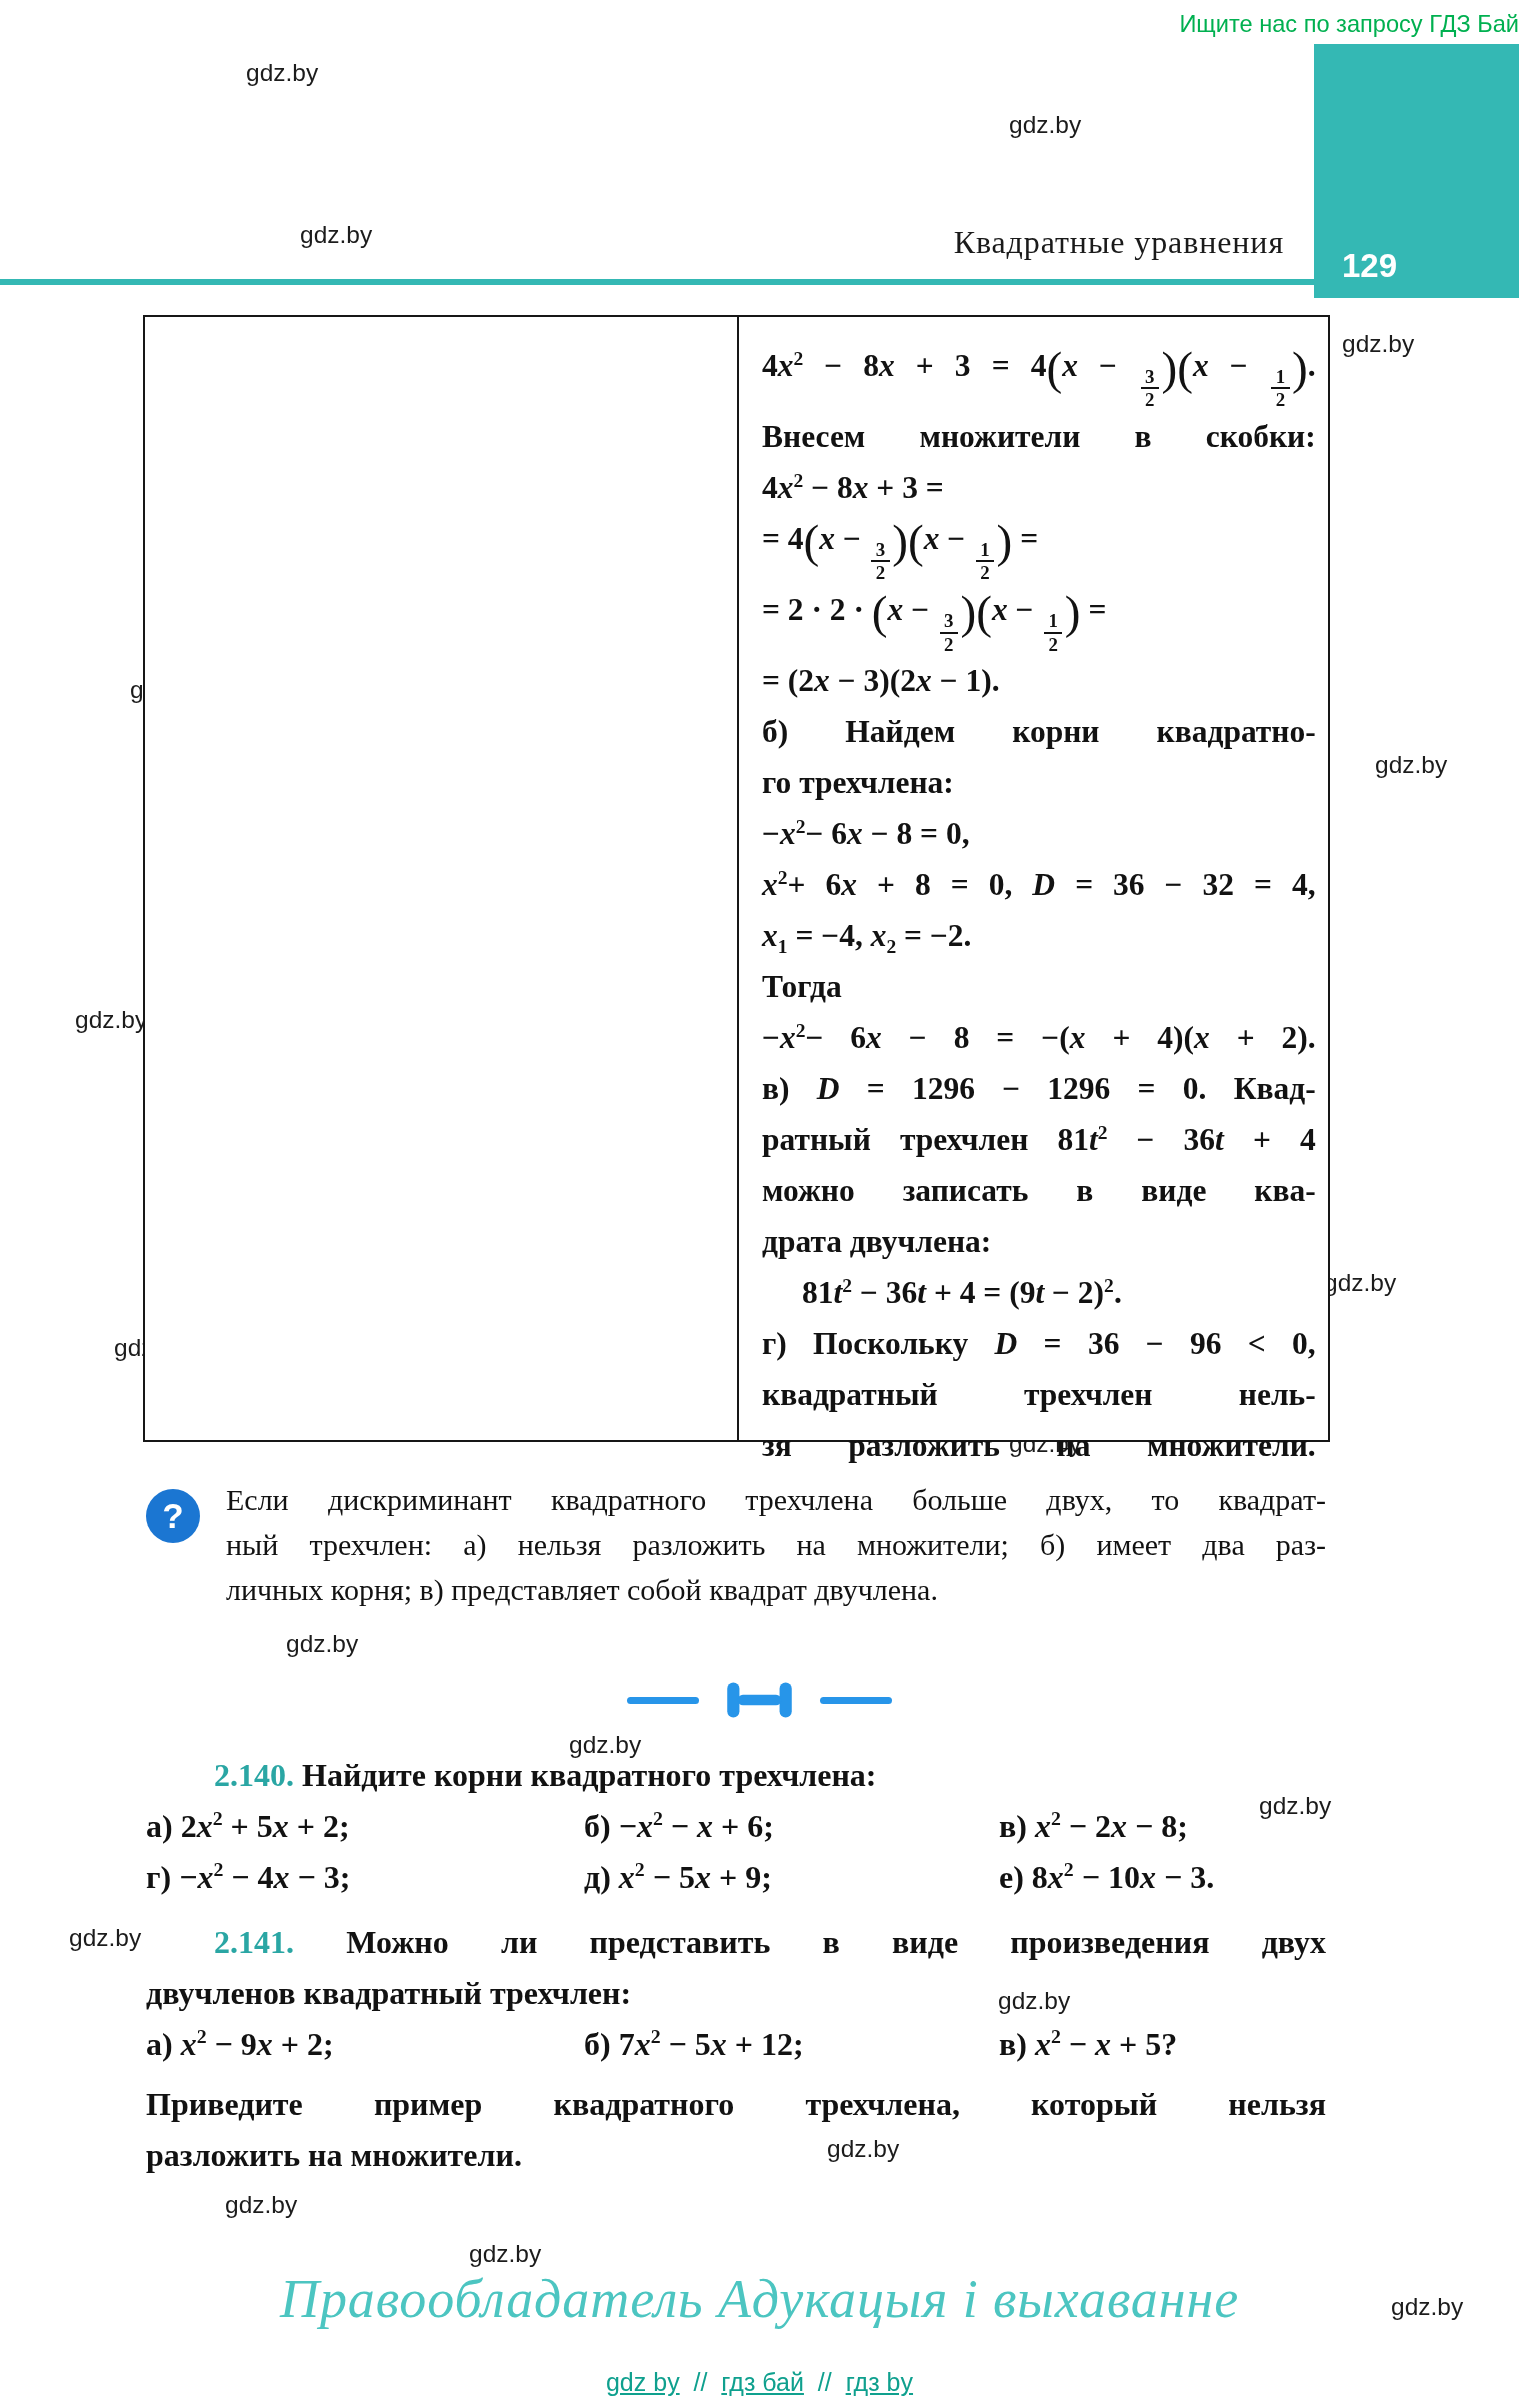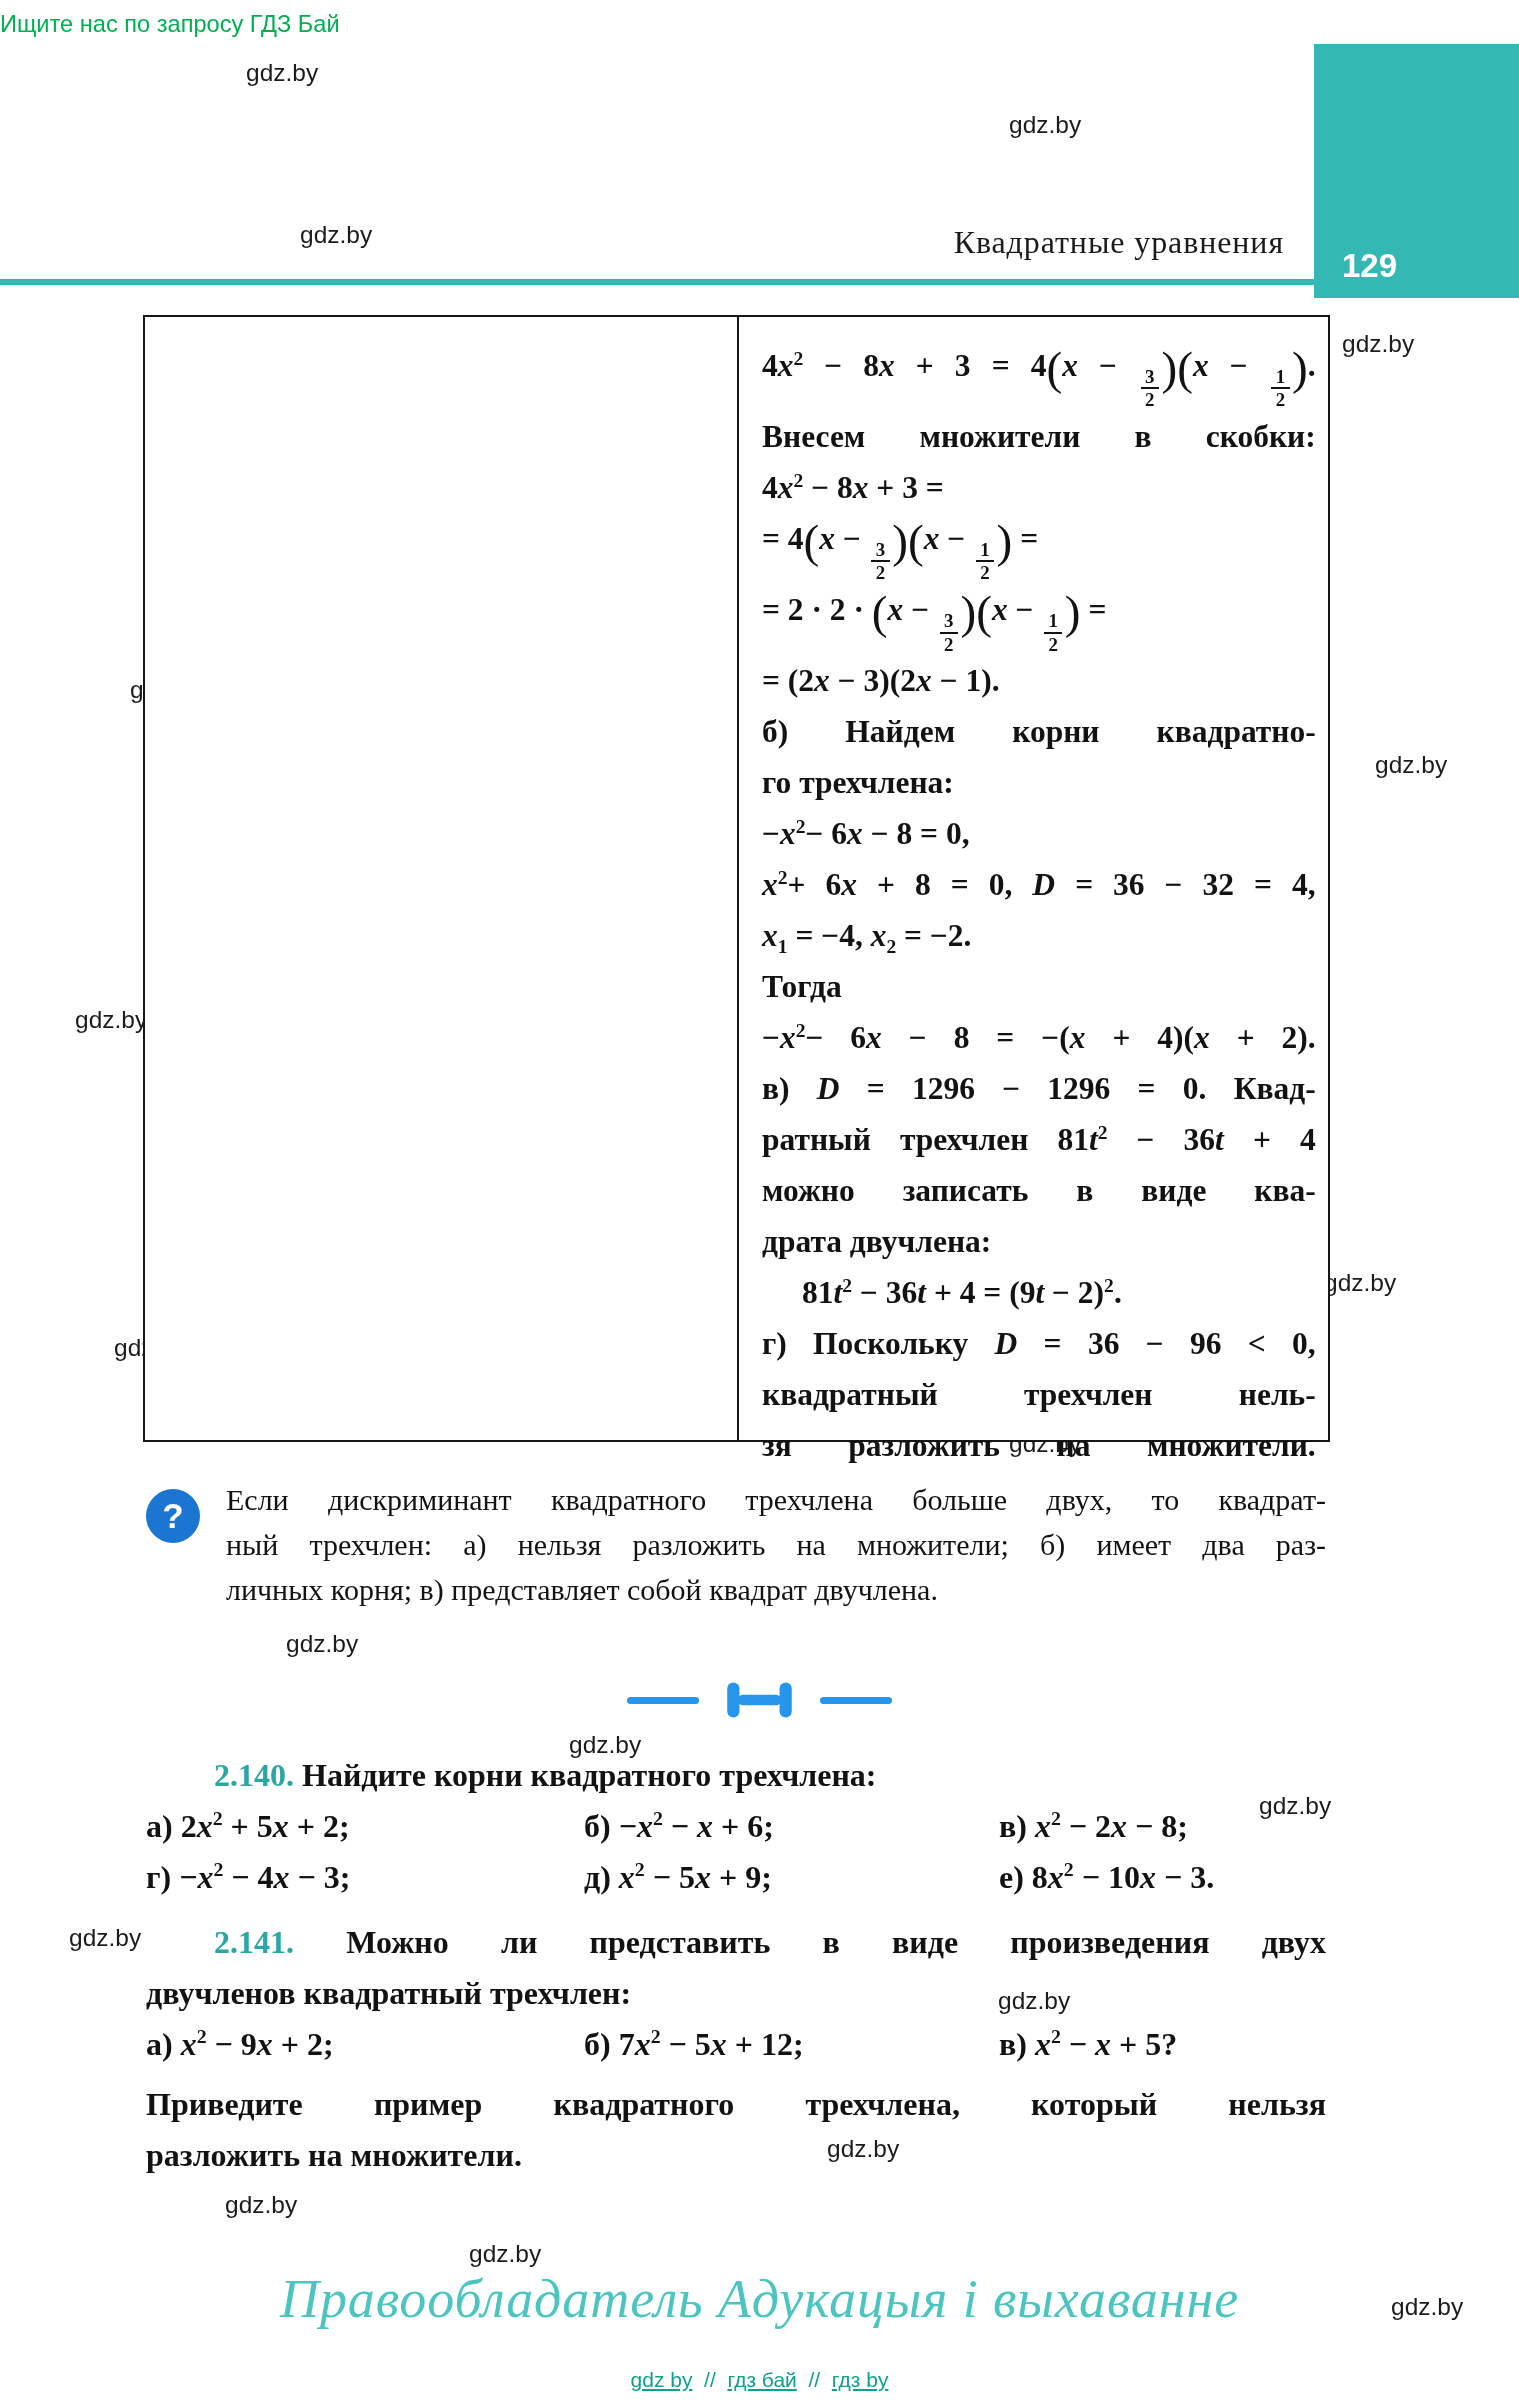--- a/index.html
+++ b/index.html
@@ -1,20 +1,20 @@
 <!DOCTYPE html>
 <html style="--teal: #34b8b4; --teal2: #2aa6a4; --teal3: #4cc5c1; --green: #00b050; --blue: #1b76d2; --blue2: #2795e9; --link: #0fa08e;font-size:14px"><head>
 <meta charset="utf-8">
 <style>
 html,body{margin:0;padding:0;}
 body{position:relative;width:1519px;height:2401px;background:#ffffff;overflow:hidden;
      font-family:"Liberation Serif","DejaVu Serif",serif;color:#121212;}
 
 
-.banner{position:absolute;top:10.5px;left:0;width:100%;text-align:left;
+.banner{position:absolute;top:10.5px;left:0;width:100%;text-align:right;
   font-family:"Liberation Sans","DejaVu Sans",sans-serif;font-size:23.6px;color:var(--green,#00b050);}
 
 
 .pagenum-block{position:absolute;left:1314px;top:31.5px;width:205px;height:254px;background:var(--teal,#34b8b4);margin-top:12px;}
 .pagenum{position:absolute;left:28px;bottom:12.3px;color:#ffffff;
   font-family:"Liberation Sans","DejaVu Sans",sans-serif;font-weight:bold;font-size:33px;}
 .header-rule{position:absolute;left:0;top:279px;width:1519px;height:6.1px;background:var(--teal,#34b8b4);}
 .chapter{position:absolute;top:224px;right:235px;font-size:32px;color:#1a1a1a;letter-spacing:0.9px;}
 
 
@@ -57,21 +57,21 @@
 .lbl{font-style:normal;}
 .ex-note{line-height:51px;}
 .ex-note.j{text-align:justify;text-align-last:justify;}
 .ex-gap{height:14px;}
 .note-gap{height:8.8px;}
 
 
 .copyright{position:absolute;left:0;top:2268px;width:1519px;text-align:center;font-style:italic;
   font-size:54px;letter-spacing:0.9px;color:var(--teal3,#4cc5c1);}
 .footer-links{position:absolute;left:0;top:2368px;width:1519px;text-align:center;
-  font-family:"Liberation Sans","DejaVu Sans",sans-serif;font-size:21px;color:var(--link,#0fa08e);}
+  font-family:"Liberation Sans","DejaVu Sans",sans-serif;font-size:25px;color:var(--link,#0fa08e);}
 .footer-links a{color:var(--link,#0fa08e);text-decoration:underline;cursor:pointer;}
 
 
 .wm{position:absolute;font-family:"Liberation Sans","DejaVu Sans",sans-serif;font-size:24.5px;color:#1c1c1c;white-space:nowrap;}
 </style>
 </head>
 <body>
 
 <div class="banner">Ищите нас по запросу ГДЗ Бай</div>
 

